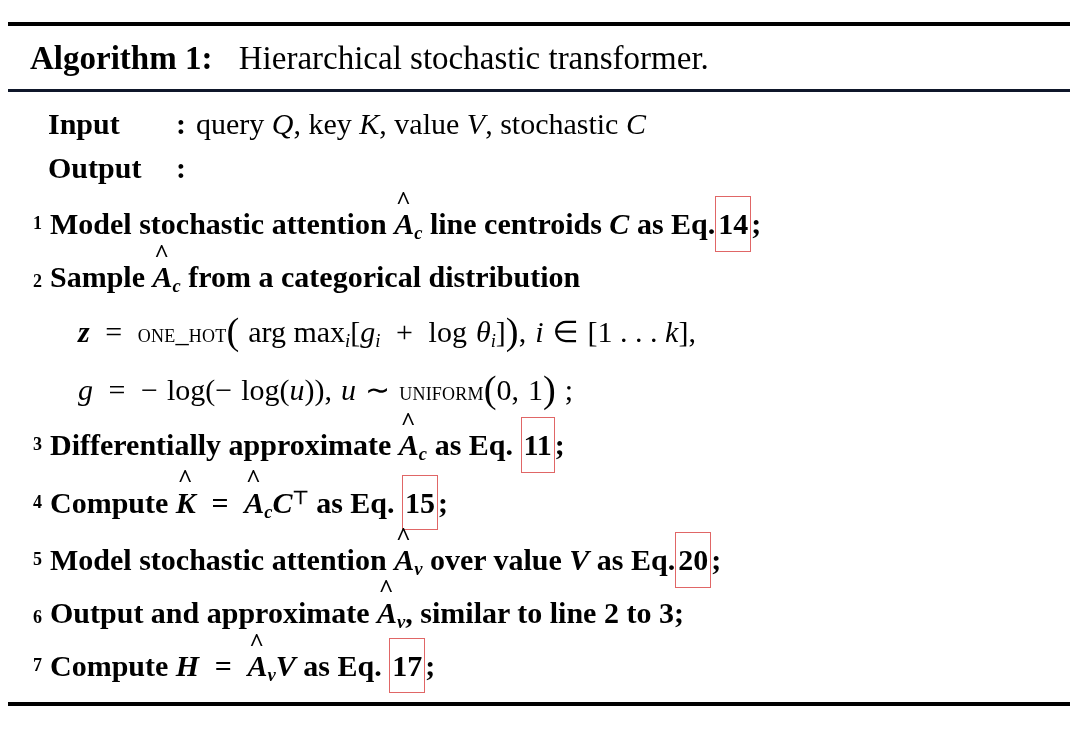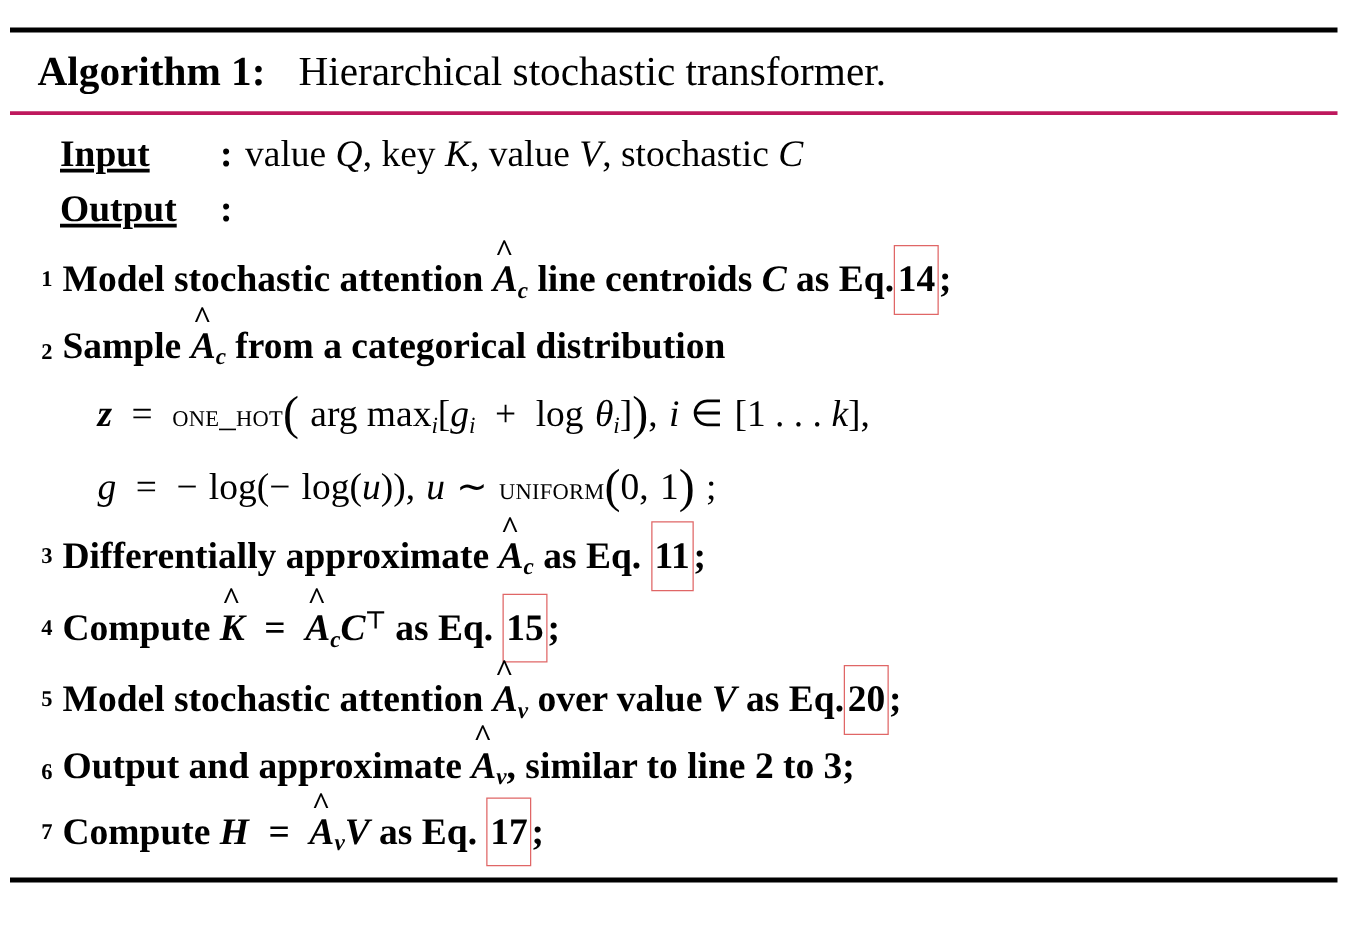--- a/index.html
+++ b/index.html
@@ -22,21 +22,21 @@
     width: 1062px;
     box-sizing: border-box;
     border-top: 4px solid #000;
     border-bottom: 4px solid #000;
     padding: 0;
   }
 
   .algo-title {
     font-size: 33px;
     padding: 12px 0 10px 22px;
-    border-bottom: 3px solid #be185d;
+    border-bottom: 3px solid #0f172a;
     line-height: 1.25;
     white-space: nowrap;
     font-family: Liberation Serif, serif;
   }
   .algo-title .algo-label {
     font-weight: bold;
   }
   .algo-title .algo-caption {
     font-weight: normal;
   }
@@ -48,21 +48,20 @@
   }
   .io-row {
     display: flex;
     align-items: baseline;
     white-space: nowrap;
   }
   .io-key {
     font-weight: bold;
     min-width: 128px;
     display: inline-block;
-    text-decoration: underline;
   }
   .io-colon {
     font-weight: bold;
     padding-right: 10px;
   }
 
   .steps {
     padding: 2px 0 8px 0;
     font-size: 30px;
   }
@@ -165,21 +164,21 @@
     <span class="algo-label">Algorithm 1:</span>
     <span class="sp"></span>
     <span class="algo-caption">Hierarchical stochastic transformer.</span>
   </div>
 
   <div class="io-block">
     <div class="io-row">
       <span class="io-key">Input</span>
       <span class="io-colon">:</span>
       <span>
-        <span>value </span><span class="mi">Q</span><span>, key </span><span class="mi">K</span><span>, value </span><span class="mi">V</span><span>, stochastic </span><span class="mi">C</span>
+        <span>query </span><span class="mi">Q</span><span>, key </span><span class="mi">K</span><span>, value </span><span class="mi">V</span><span>, stochastic </span><span class="mi">C</span>
       </span>
     </div>
     <div class="io-row">
       <span class="io-key">Output</span>
       <span class="io-colon">:</span>
     </div>
   </div>
 
   <div class="steps">
 

